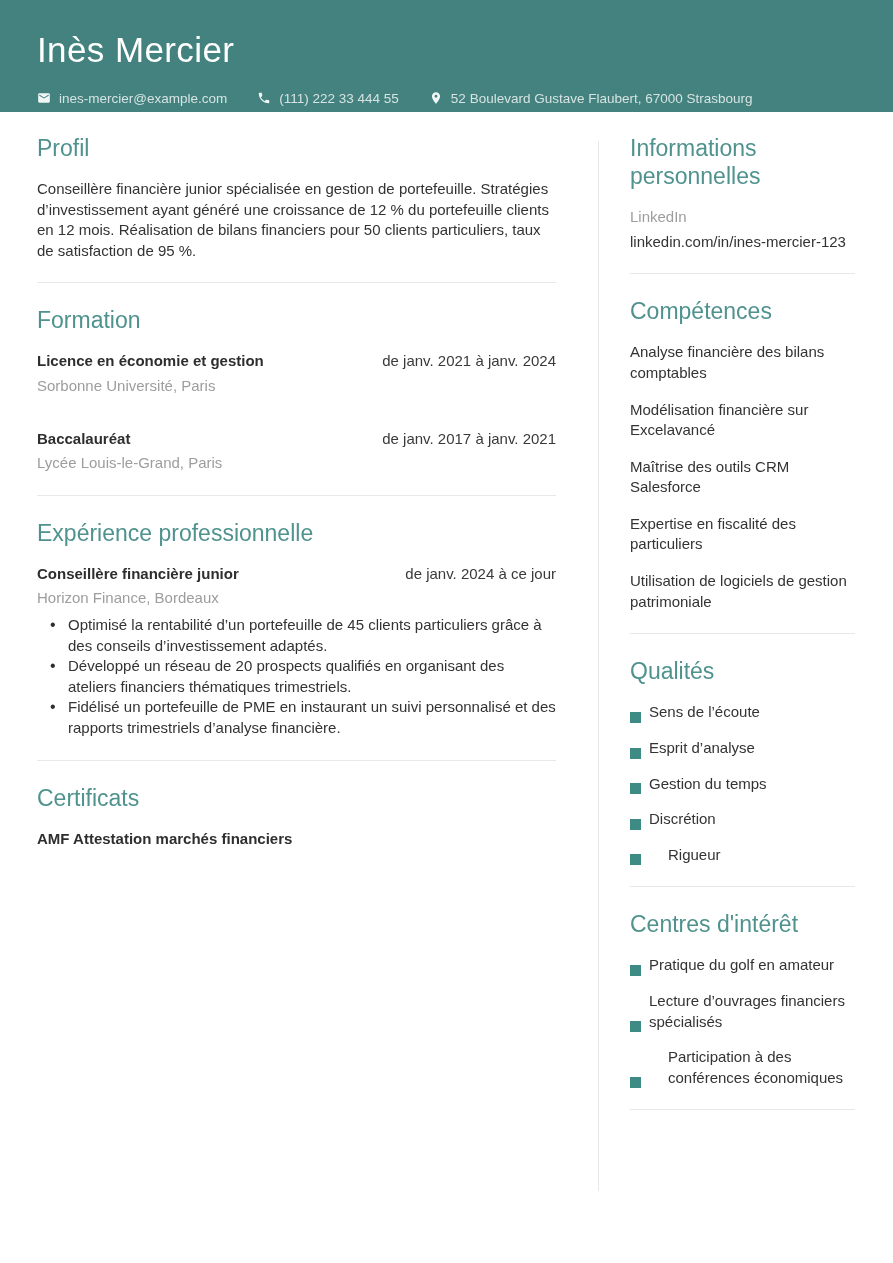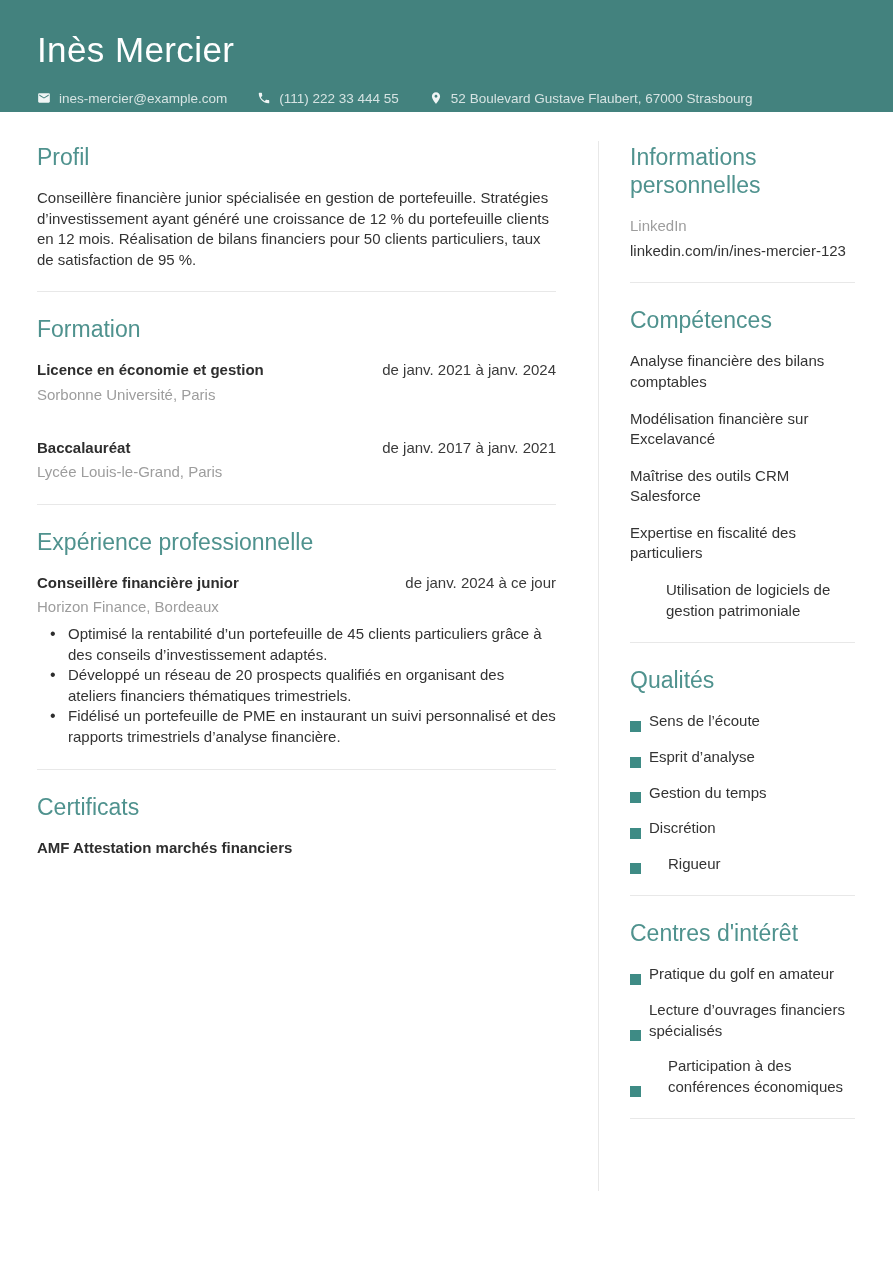--- a/index.html
+++ b/index.html
@@ -46,21 +46,21 @@
   .vdivider  { width: 1px; height: 1050px; background: #e8e8e8; margin: 29px 31px 0 42px; flex: none; }
   .col-right { width: 225px; flex: none; }
 
   .stitle {
     margin: 23px 0 17px 0;
     font-size: 23px;
     font-weight: 400;
     color: #4F928E;
     line-height: 1.22;
   }
-  .content section:first-child > .stitle { margin-top: 31px; }
+  .content section:first-child > .stitle { margin-top: 22px; }
 
   .hr {
     border: 0; border-top: 1px solid #e8e8e8;
     margin: 21px 0 0 0;
   }
 
   .body-text { margin: 0; font-size: 15px; line-height: 20.6px; color: #333333; }
 
   
   .entry + .entry { margin-top: 32px; }
@@ -83,21 +83,21 @@
     color: #2e2e2e; font-size: 16px;
   }
 
   .cert { font-size: 15px; font-weight: 700; color: #2e2e2e; line-height: 20.6px; }
 
   
   .info-label { font-size: 15px; color: #9d9d9d; margin-top: 15px; line-height: 20.6px; }
   .info-value { font-size: 15px; color: #333333; margin-top: 4px; line-height: 20.6px; }
 
   .skill-item { font-size: 15px; line-height: 20.6px; margin-bottom: 16px; color: #333333; }
-  .skill-item:last-child { margin-bottom: 0; margin-left: 36px; }
+  .skill-item:last-child { margin-bottom: 0; }
 
   .sq-item { display: flex; align-items: flex-end; margin-bottom: 15px; font-size: 15px; line-height: 20.6px; color: #333333; }
   .sq-item:last-child { margin-bottom: 0; gap: 19px; }
   .sq { width: 11px; height: 11px; background: #3E8B85; flex: none; margin: 5px 8px 0 0; }
 </style>
 </head>
 <body>
 
 <div class="page">
 

